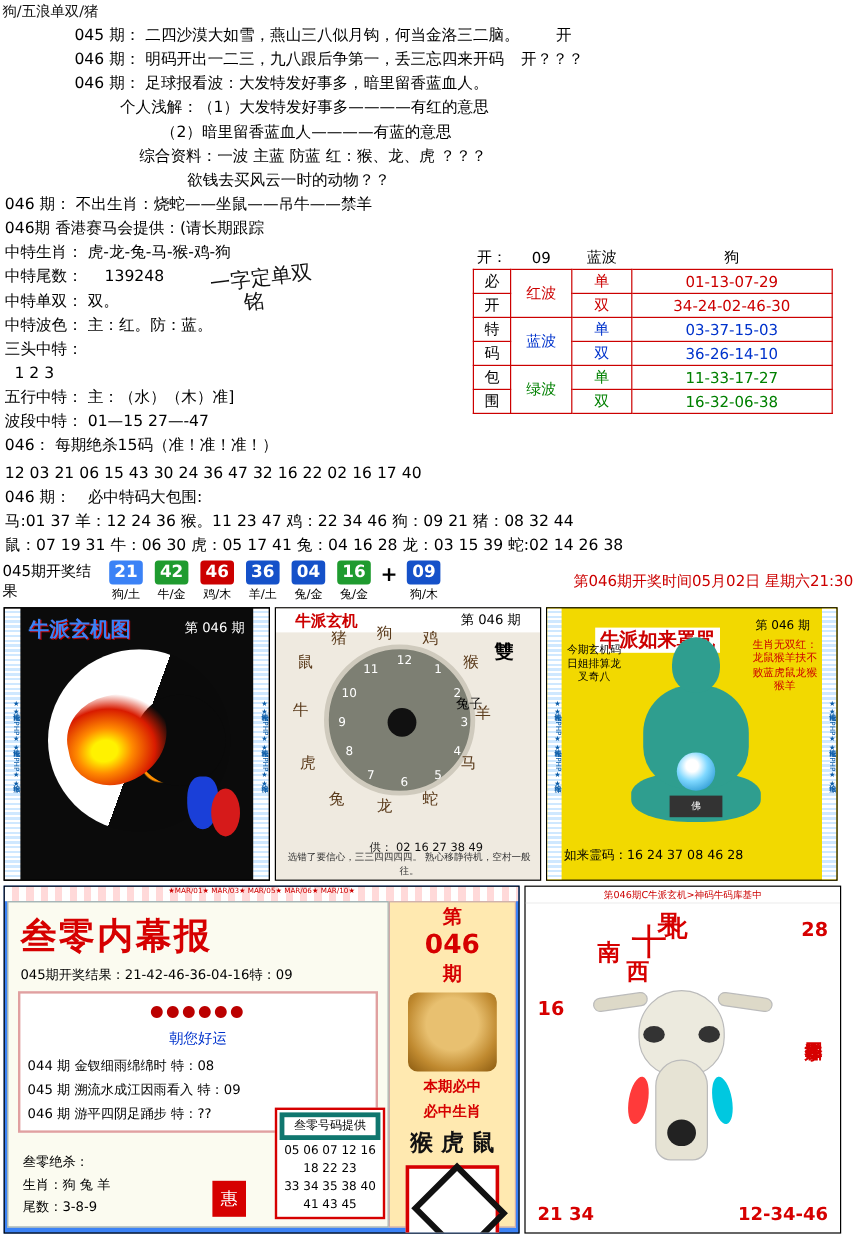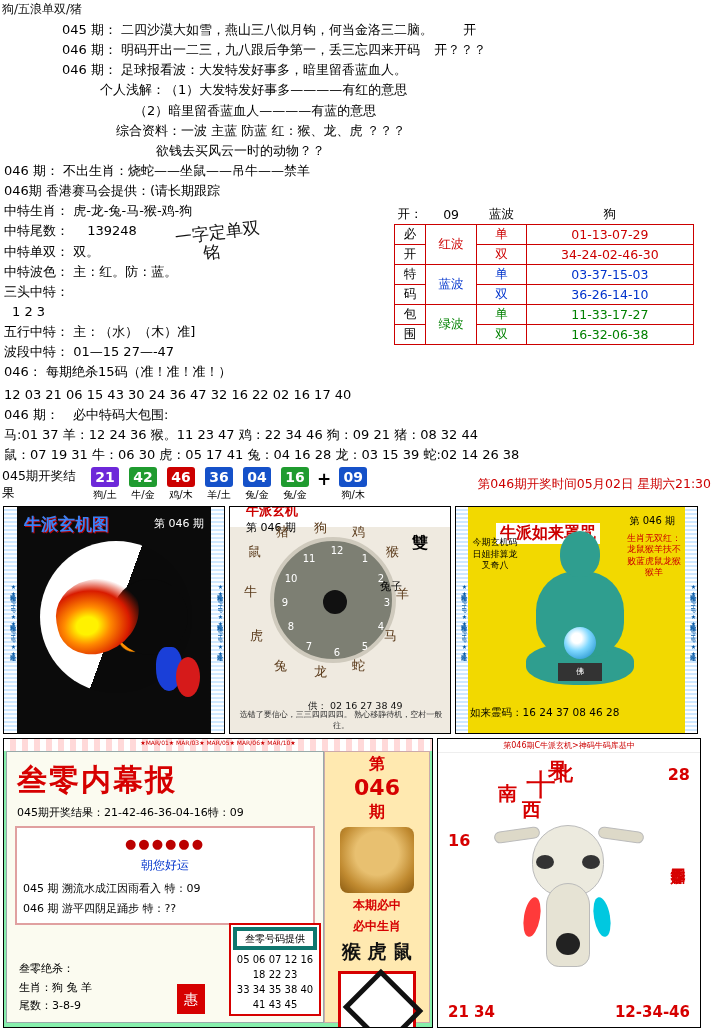--- a/index.html
+++ b/index.html
@@ -124,21 +124,21 @@
     transform: rotate(-12deg);
     border-radius: 50% 40% 60% 45%;
   }
   .dotblue { position: absolute; left: 152px; top: 140px; width: 26px; height: 44px; background: #1a3fd8; border-radius: 40% 40% 50% 50%; }
   .dotred { position: absolute; left: 172px; top: 150px; width: 24px; height: 40px; background: #d61a1a; border-radius: 50%; }
 
   
   .c2 { width: 222px; height: 228px; background: #efeae0; }
   .c2 .top {
     height: 20px; background: #fff; font-size: 11px; color: #000;
-    display:flex; justify-content: center; padding: 2px 16px 0 16px; flex-direction: column;
+    display:flex; justify-content: space-between; padding: 2px 16px 0 16px;
   }
   .c2 .bigtitle { color:#cc0000; font-weight:bold; font-size: 13px; font-family:"DejaVu Serif",serif;}
   .c2 .shuang {
     position:absolute; right: 22px; top: 26px; font-size: 16px; font-weight: bold;
     font-family:"DejaVu Serif",serif;
   }
   .clock {
     position: absolute; left: 40px; top: 30px; width: 126px; height: 126px;
     border-radius: 50%; background: #7d7f73; border: 4px solid #cfcabd;
   }
@@ -181,21 +181,21 @@
   .buddha .head { position:absolute; left:34px; top:0; width:40px;height:46px;border-radius:50% 50% 45% 45%; background:#2f9e8f;}
   .buddha .body { position:absolute; left:10px; top:40px; width:88px;height:86px;border-radius:46% 46% 40% 40%; background:#2f9e8f;}
   .buddha .lap { position:absolute; left:0px; top:112px; width:108px;height:42px;border-radius:44%; background:#2f9e8f;}
   .buddha .orb { position:absolute; left:38px; top:96px; width:32px;height:32px;border-radius:50%; background: radial-gradient(circle at 40% 35%, #fff 0 18%, #7fd8ff 45%, #0a7fc0 100%);}
   .buddha .plate { position:absolute; left: 32px; top: 132px; width: 44px; height: 18px; background:#333; color:#fff; font-size:8px; text-align:center; line-height:18px;}
   .c3 .footer {
     position:absolute; left: 14px; bottom: 13px; font-size: 10.5px; color:#000;
   }
 
   
-  .cA { width: 430px; height: 290px; background: #86efac; }
+  .cA { width: 430px; height: 290px; background: #3b82f6; }
   .cA .hdr {
     height: 12px; background: repeating-linear-gradient(90deg,#fff,#fff 6px,#ffd9d9 6px,#ffd9d9 12px);
     font-size: 6px; color:#cc0000; text-align:center;
   }
   .cA .leftpane { position:absolute; left: 2px; top: 12px; width: 318px; height: 272px; border:1px solid #9aa; background:#fbfbf0;}
   .cA .bigname {
     margin: 8px 0 0 10px; font-size: 30px; font-weight: bold; color:#d60000;
     font-family:"DejaVu Serif",serif; letter-spacing: 2px;
   }
   .cA .sub { margin-left: 10px; font-size: 11px; color:#000; margin-top: 4px;}
@@ -378,21 +378,21 @@
     <span>046 期：</span>
     <span style="padding-left:10px">必中特码大包围:</span>
   </div>
   <div class="line">马:01  37 羊：12 24 36 猴。11 23 47 鸡：22 34 46 狗：09 21  猪：08 32 44</div>
   <div class="line">鼠：07 19 31 牛：06 30 虎：05 17 41 兔：04 16 28 龙：03 15 39 蛇:02 14 26 38</div>
 </div>
 
 <div class="results">
   <div class="results-label">045期开奖结果</div>
   <div class="ball">
-    <span class="num" style="background:#6d28d9">21</span>
+    <span class="num" style="background:#3b82f6">21</span>
     <span class="sub">狗/土</span>
   </div>
   <div class="ball">
     <span class="num" style="background:#1f9b2f">42</span>
     <span class="sub">牛/金</span>
   </div>
   <div class="ball">
     <span class="num" style="background:#cc0000">46</span>
     <span class="sub">鸡/木</span>
   </div>
@@ -489,20 +489,21 @@
 
 <div class="row2">
   <div class="card cA">
     <div class="hdr">★MAR/01★  MAR/03★  MAR/05★  MAR/06★  MAR/10★</div>
     <div class="leftpane">
       <div class="bigname">叁零内幕报</div>
       <div class="sub">045期开奖结果：21-42-46-36-04-16特：09</div>
       <div class="panel">
         <div class="beads">●●●●●●</div>
         <div class="panel-title">朝您好运</div>
+        <div>044 期 金钗细雨绵绵时  特：08</div>
         <div>045 期 溯流水成江因雨看入  特：09</div>
         <div>046 期 游平四阴足踊步  特：??</div>
       </div>
       <div class="lowleft">
         <div>叁零绝杀：</div>
         <div>生肖：狗 兔 羊</div>
         <div>尾数：3-8-9</div>
       </div>
       <div class="redchar">惠</div>
       <div class="midbox">

